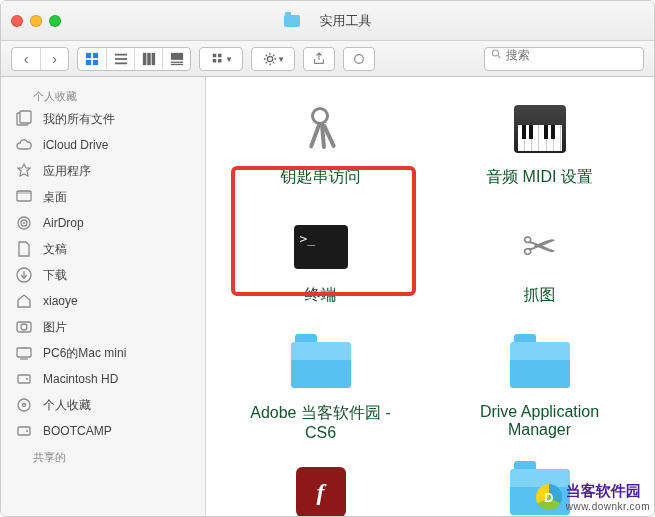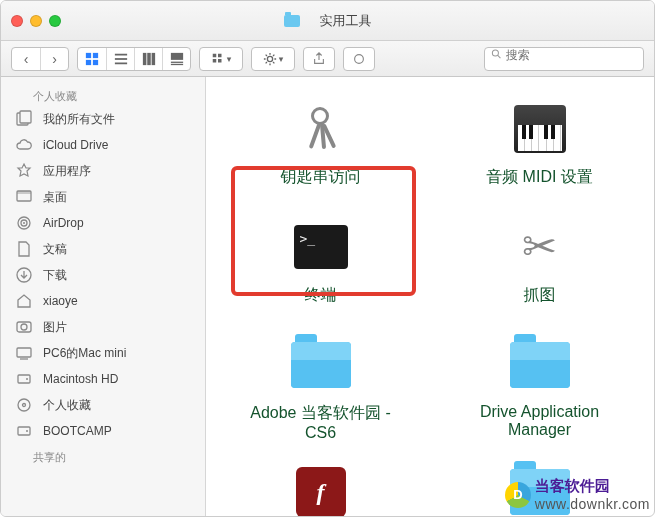--- a/index.html
+++ b/index.html
@@ -47,21 +47,21 @@
   .terminal { width: 54px; height: 44px; background: #1a1a1a; border-radius: 4px; display:flex; align-items:flex-start; padding:6px; }
   .terminal .prompt { color:#eee; font-family: monospace; font-size:13px; }
   .scissors { font-size: 42px; color: #888; line-height: 1; }
   .folder-big { width: 60px; height: 46px; background: #56c1f2; border-radius: 4px; position: relative; }
   .folder-big::before { content:""; position:absolute; top:-8px; left:4px; width:22px; height:10px; background:#56c1f2; border-radius:3px 3px 0 0; }
   .folder-big::after { content:""; position:absolute; inset:0; background: linear-gradient(#7fd3f7 0 40%, #56c1f2 40%); border-radius:4px; }
   .flash { width: 50px; height: 50px; background: #8c1818; border-radius: 6px; display:flex; align-items:center; justify-content:center; color:#fff; font-size:24px; font-weight:bold; font-style:italic; font-family: Georgia, serif; }
   .watermark { position: absolute; right: 4px; bottom: 4px; display:flex; align-items:center; gap:4px; font-size:13px; }
   .watermark .logo { width:26px; height:26px; border-radius:50%; background: conic-gradient(#3aa6dd 0 120deg,#8cc63f 120deg 240deg,#ffd400 240deg); display:flex; align-items:center; justify-content:center; color:#fff; font-weight:bold; }
   .watermark .txt b { color:#4c1d95; font-size:15px; }
-  .watermark .txt small { color:#555; font-size:14px; display:block; letter-spacing:0.5px; }
+  .watermark .txt small { color:#555; font-size:10px; display:block; letter-spacing:0.5px; }
 </style>
 </head>
 <body>
 
 <div class="window">
 
   <div class="titlebar">
     <div class="traffic">
       <div class="tl red"></div>
       <div class="tl yel"></div>

